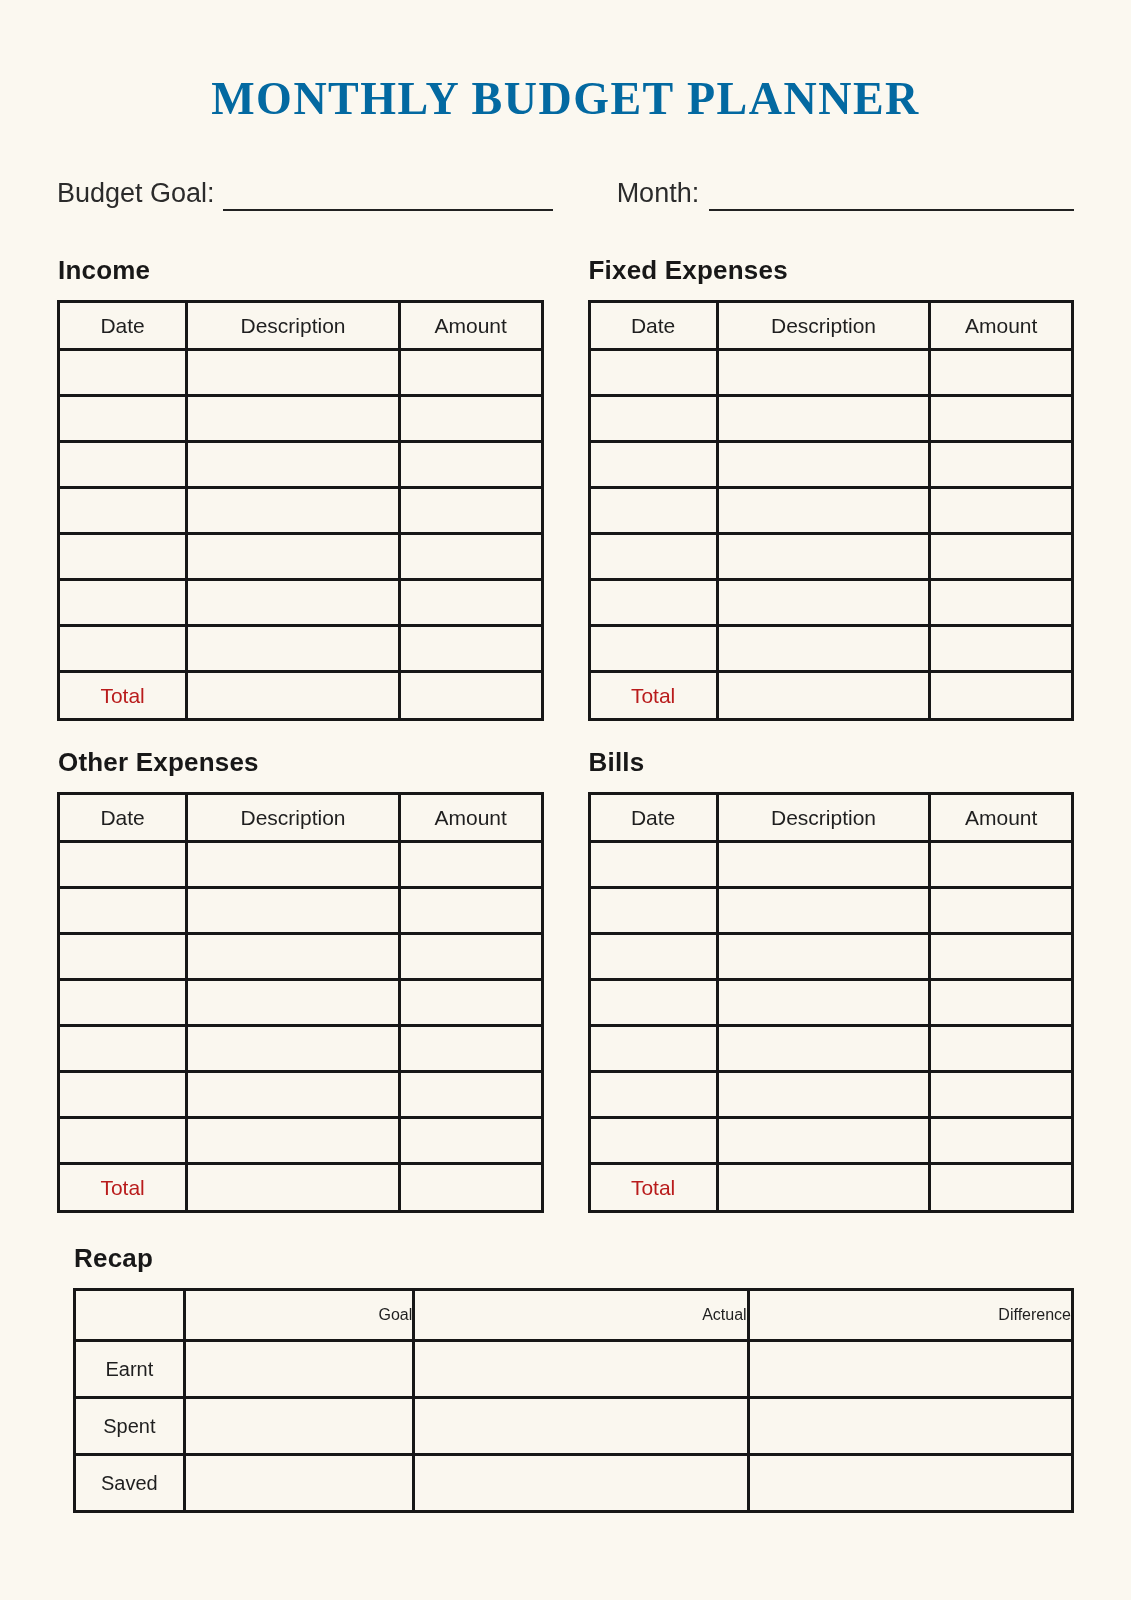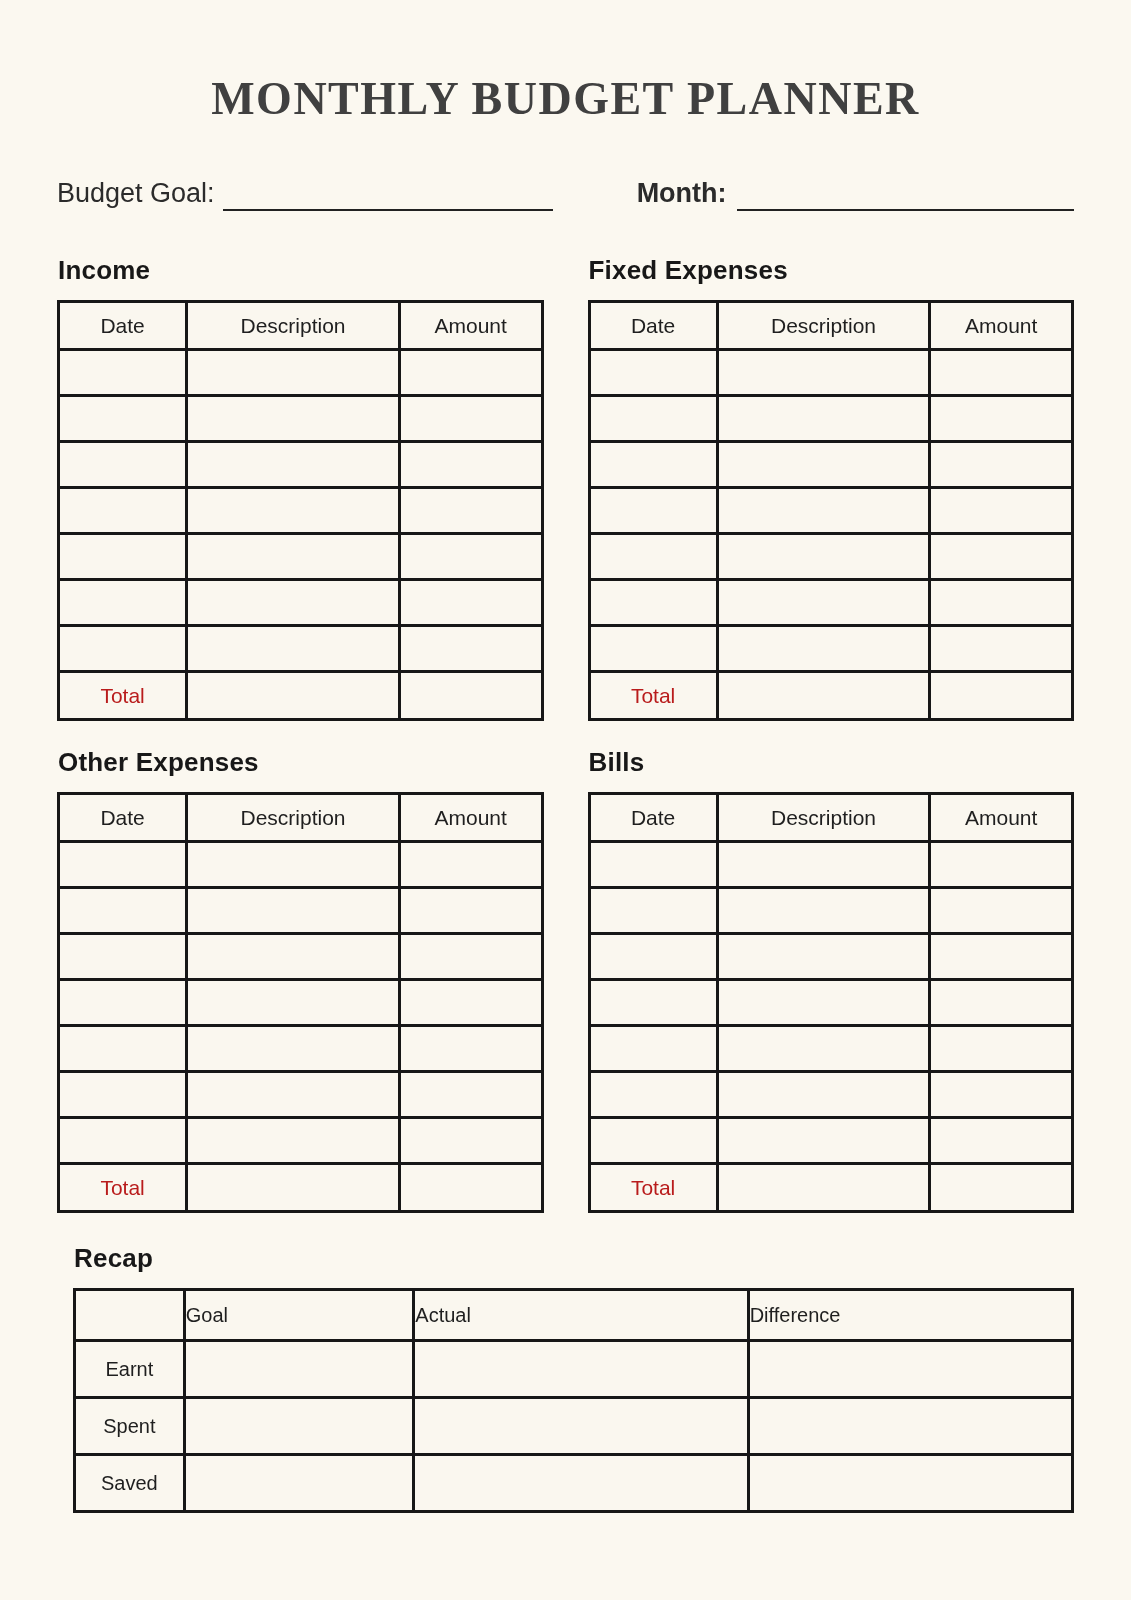--- a/index.html
+++ b/index.html
@@ -12,31 +12,31 @@
   }
   .page { padding:0 57px; box-sizing:border-box; }
 
   
   .title {
     font-family:"Liberation Serif", serif;
     font-weight:600;
     font-size:46px;
     letter-spacing:1.5px;
     text-align:center;
-    color:#404040;
+    color:#0369a1;
     margin:72px 0 18px 0;
   }
 
   
   .fields { display:flex; align-items:center; margin-top:52px; }
   .field { display:flex; align-items:flex-end; }
   .field-label { font-size:27px; color:#2b2b2b; line-height:1.15; white-space:nowrap; padding-bottom:2px; }
   .field-line { display:inline-block; border-bottom:2px solid #222; height:32px; }
   .field-goal .field-line { width:330px; margin-left:8px; }
-  .field-month { margin-left:84px; flex:1;font-weight:bold; }
+  .field-month { margin-left:64px; flex:1; }
   .field-month .field-line { flex:1; margin-left:10px; }
 
   
   .sections {
     display:grid;
     grid-template-columns:1fr 1fr;
     column-gap:44px;
     row-gap:26px;
     margin-top:44px;
   }
@@ -80,23 +80,23 @@
     border-collapse:collapse;
     table-layout:fixed;
   }
   table.recap-table th, table.recap-table td {
     border:3px solid #171717;
     background:#faf7ef;
     padding:0;
   }
   table.recap-table thead th {
     height:48px;
-    font-size:20px;
+    font-size:16px;
     font-weight:400;
-    text-align:left;
+    text-align:right;
     color:#1f1f1f;
   }
   table.recap-table tbody th {
     height:54px;
     font-size:20px;
     font-weight:400;
     text-align:center;
     color:#1f1f1f;
   }
 </style>

